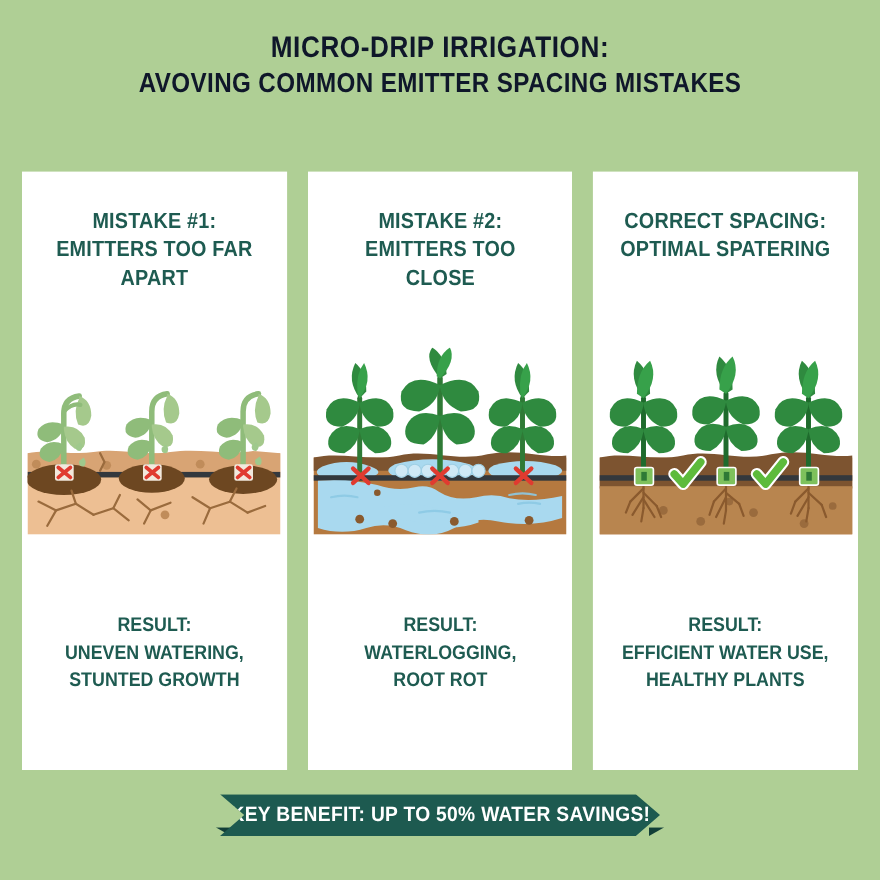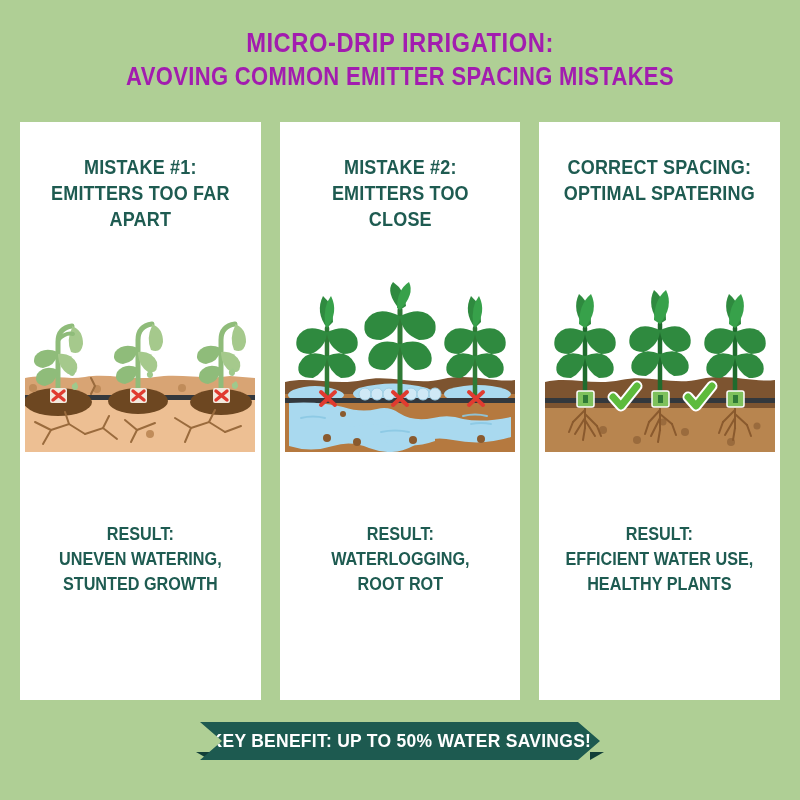--- a/index.html
+++ b/index.html
@@ -11,21 +11,21 @@
     background: #afcf95;
     overflow: hidden;
     position: relative;
   }
 
   
   .header {
     position: absolute;
     top: 26px; left: 0; width: 800px;
     text-align: center;
-    color: #a21caf;
+    color: #0f172a;
   }
   .title-line1 {
     font-size: 27px;
     font-weight: 700;
     letter-spacing: 0.6px;
     line-height: 34px;
     text-transform: uppercase;
     transform: scaleX(0.88);
   }
   .title-line2 {
@@ -45,20 +45,21 @@
     display: flex;
     gap: 19px;
   }
   .card {
     flex: 1 1 0;
     background: #ffffff;
     display: flex;
     flex-direction: column;
     align-items: center;
     position: relative;
+    margin-top: 34px;
   }
   .card-title {
     margin-top: 32px;
     width: 100%;
     padding: 0 10px;
     text-align: center;
     color: #1e5b51;
     font-size: 20px;
     font-weight: 700;
     line-height: 26px;

